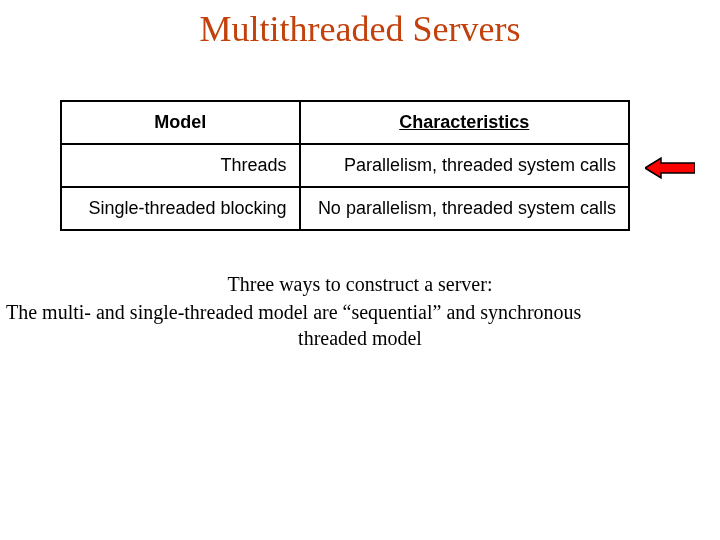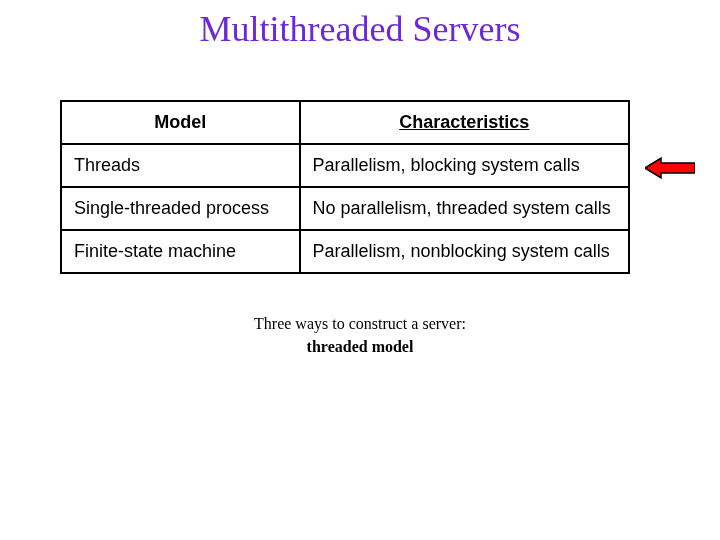--- a/index.html
+++ b/index.html
@@ -8,110 +8,106 @@
     width: 720px;
     height: 540px;
     background: #ffffff;
     font-family: "Times New Roman", Times, serif;
     position: relative;
     overflow: hidden;
   }
   .title {
     text-align: center;
     font-size: 36px;
-    color: #6d28d9;
+    color: #c2410c;
     margin-top: 8px;
     margin-bottom: 50px;
     font-weight: normal;
   }
   .table-wrap {
     position: relative;
     width: 612px;
   }
   table {
     border-collapse: collapse;
     margin-left: 60px;
     width: 570px;
     font-family: Arial, Helvetica, sans-serif;
     font-size: 18px;
   }
   th, td {
     border: 2px solid #000;
     padding: 10px 12px;
-    text-align: left;
+    text-align: right;
     vertical-align: middle;
   }
   th {
     font-weight: bold;
     text-align: center;
   }
   th.col-model { width: 42%; }
   th.col-char { width: 58%; text-decoration: underline; }
   .arrow {
     position: absolute;
     left: 645px;
     top: 56px;
     width: 50px;
     height: 24px;
   }
   .arrow svg { display: block; }
   .caption {
     font-family: "Times New Roman", Times, serif;
-    font-size: 16px;
+    font-size: 20px;
     color: #000;
     margin-top: 40px;
     padding: 0 6px 0 6px;
     text-align: left;
     line-height: 1.3;
   }
   .caption .line1 {
     text-align: center;
     margin-bottom: 2px;
   }
   .caption .line2,
   .caption .line3 {
     text-align: left;
   }
   .caption .line3b {
     text-align: center;
-    font-weight: bold;
   }
 </style>
 </head>
 <body>
 
 <div class="title">Multithreaded Servers</div>
 
 <div class="table-wrap">
   <table>
     <thead>
       <tr>
         <th class="col-model">Model</th>
         <th class="col-char">Characteristics</th>
       </tr>
     </thead>
     <tbody>
       <tr>
         <td>Threads</td>
-        <td>Parallelism, blocking system calls</td>
+        <td>Parallelism, threaded system calls</td>
       </tr>
       <tr>
-        <td>Single-threaded process</td>
+        <td>Single-threaded blocking</td>
         <td>No parallelism, threaded system calls</td>
-      </tr>
-      <tr>
-        <td>Finite-state machine</td>
-        <td>Parallelism, nonblocking system calls</td>
       </tr>
     </tbody>
   </table>
 
   <div class="arrow">
     <svg width="50" height="24" viewBox="0 0 50 24">
       <polygon points="0,12 16,2 16,7 50,7 50,17 16,17 16,22" fill="#ff0000" stroke="#000000" stroke-width="1.5"></polygon>
     </svg>
   </div>
 </div>
 
 <div class="caption">
   <div class="line1">Three ways to construct a server:</div>
+  <div class="line2">The multi- and single-threaded model are “sequential” and synchronous</div>
   <div class="line3b">threaded model</div>
 </div>
 
 </body></html>

